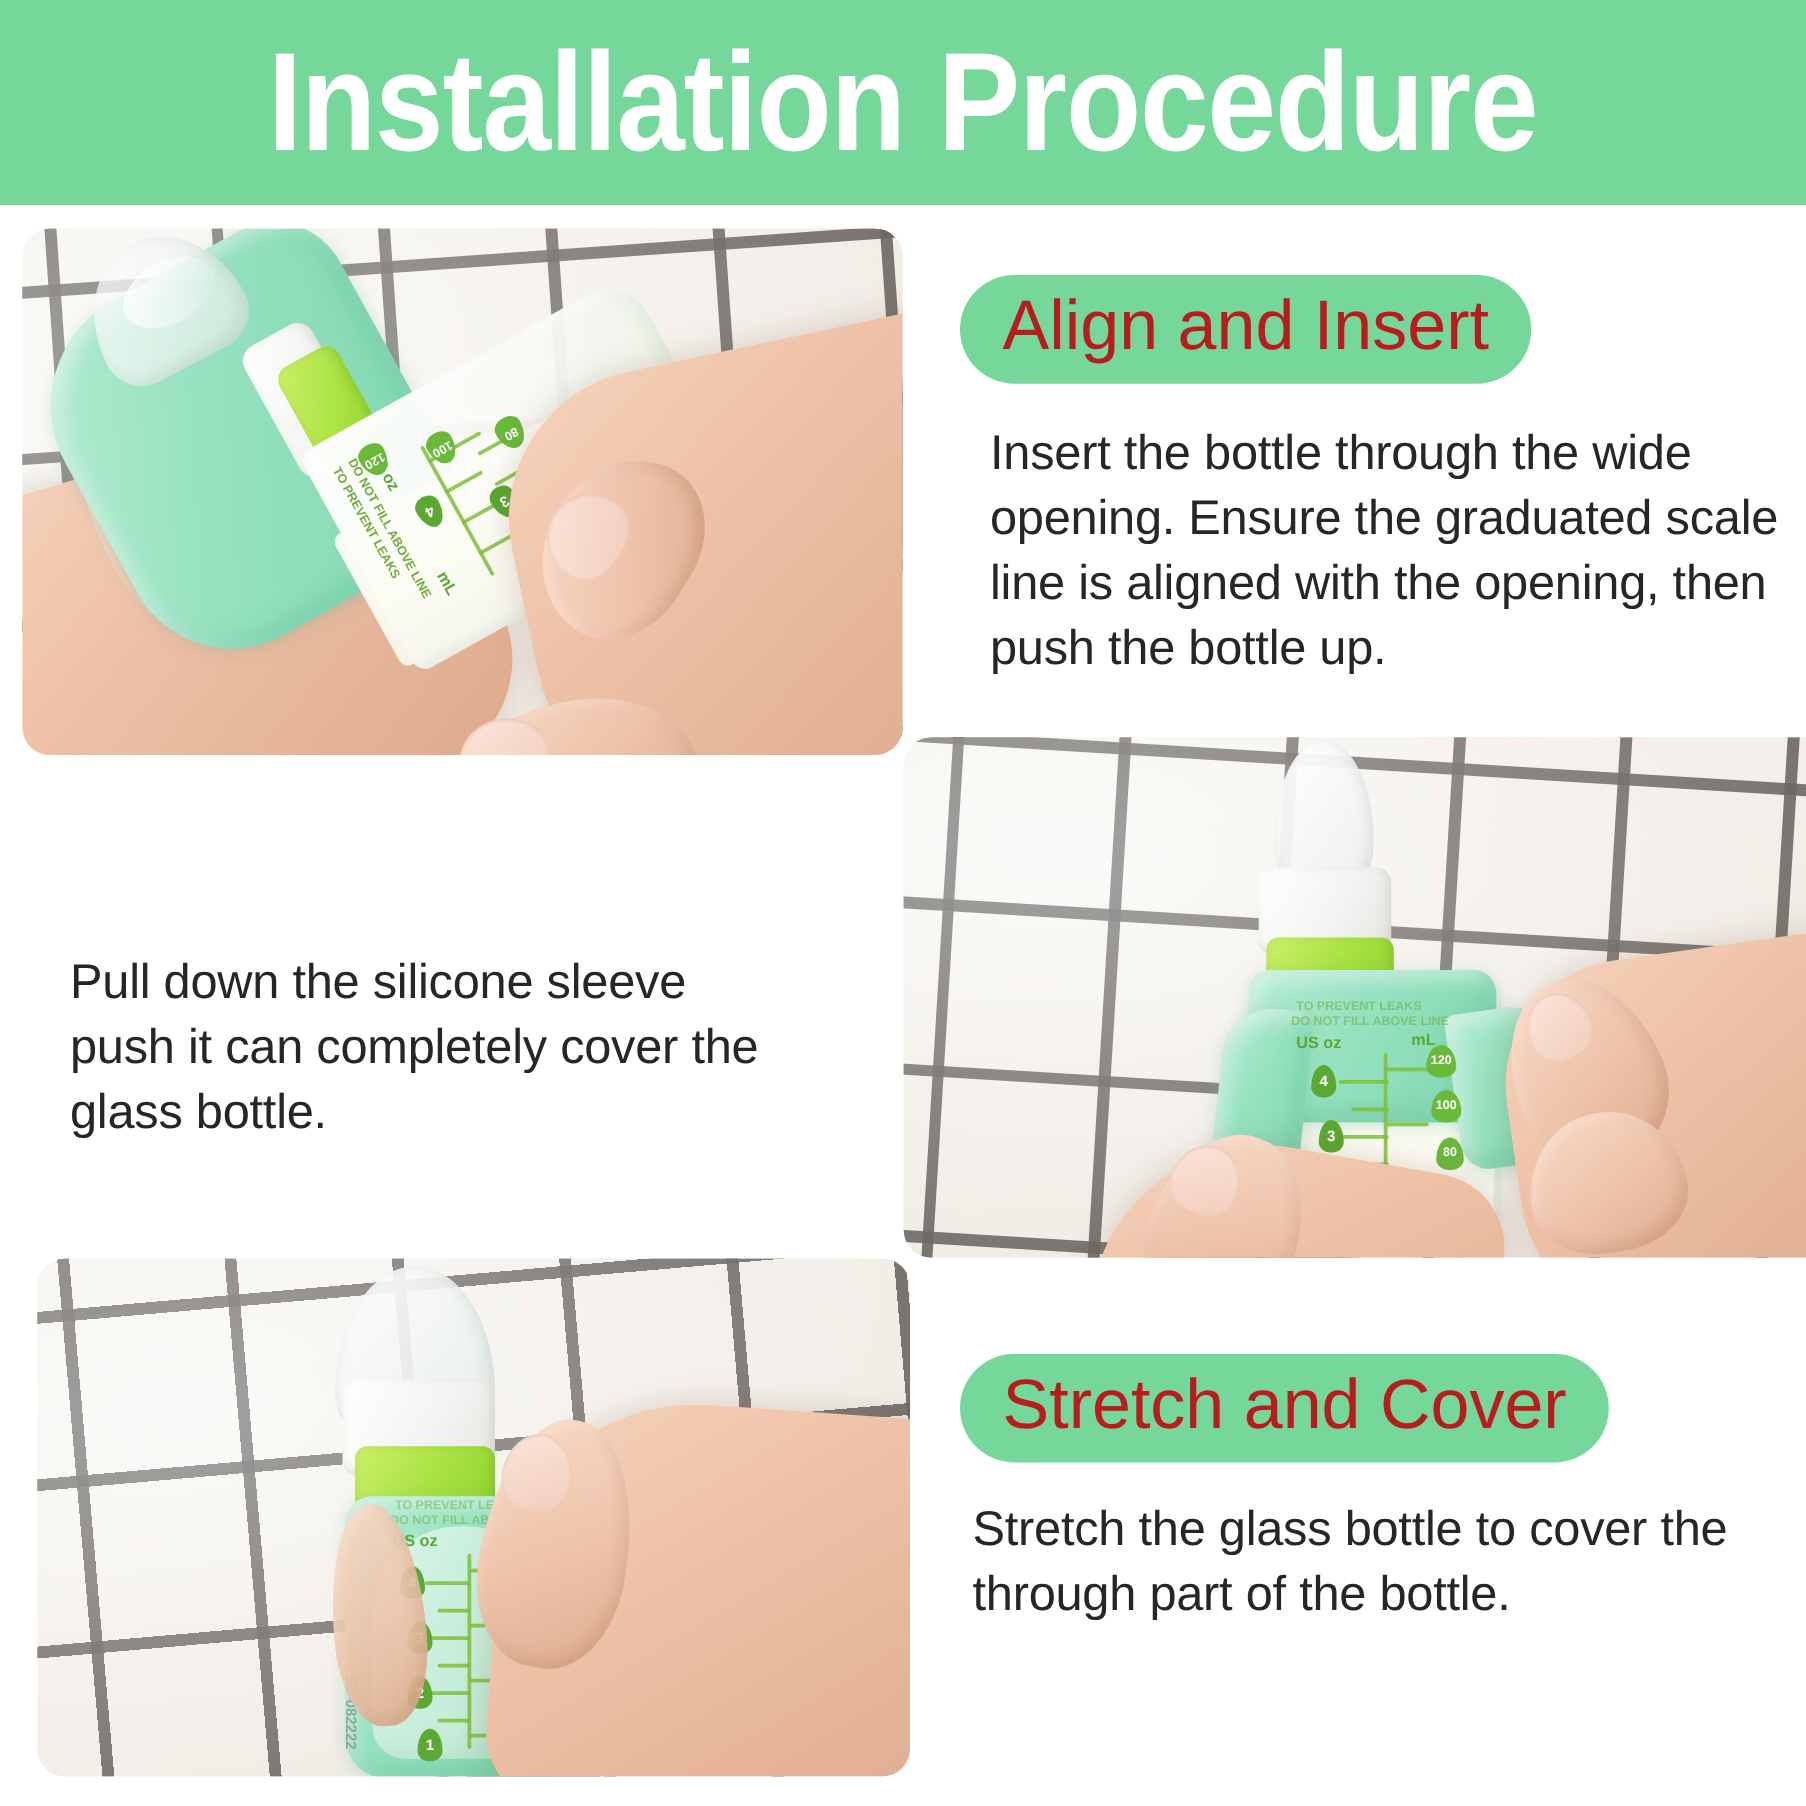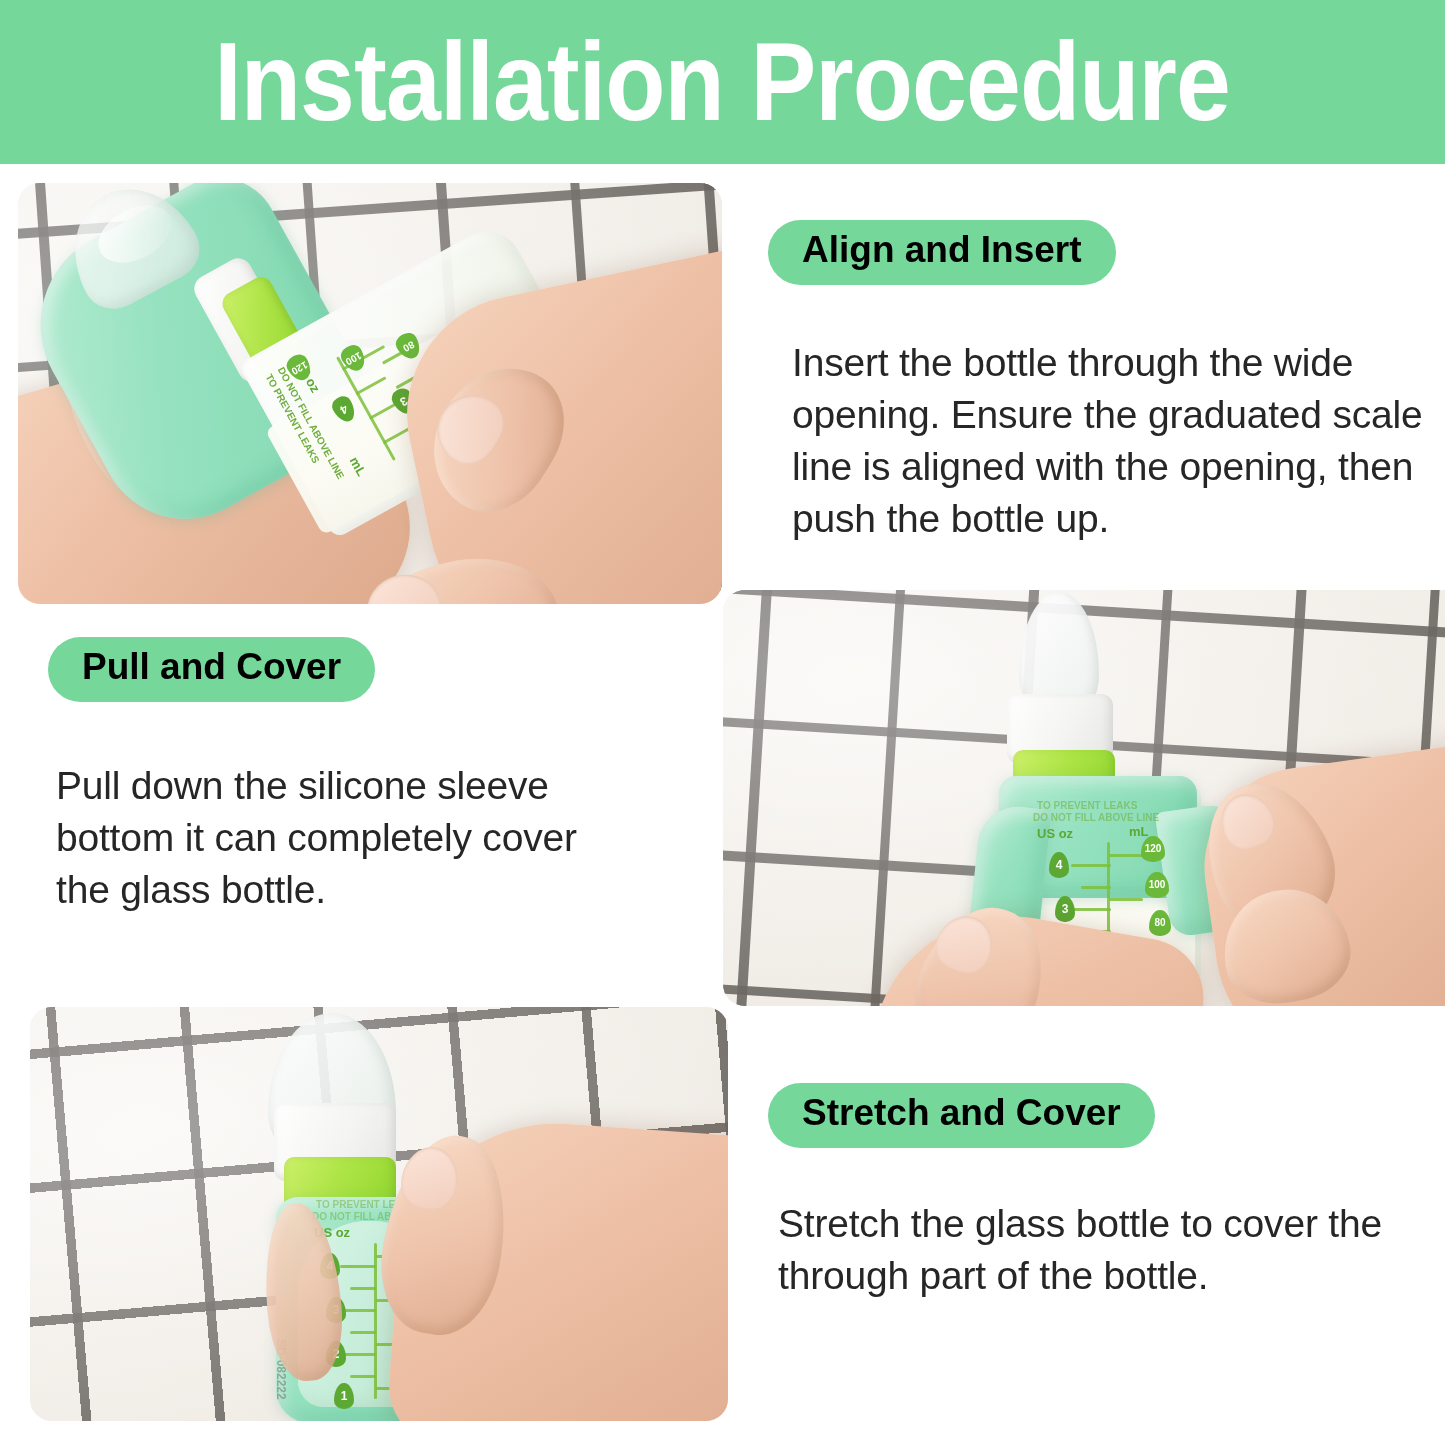--- a/index.html
+++ b/index.html
@@ -28,22 +28,22 @@
     white-space:nowrap;
   }
 
   
   .badge {
     position:absolute;
     background:#76d79b;
     border-radius:46px;
     display:inline-flex; align-items:center;
     padding:9px 34px 15px 34px;
-    color:#000000;
-    font-size:37px; font-weight:bold;
+    color:#b91c1c;
+    font-size:56px; font-weight:normal;
     white-space:nowrap;
     line-height:1.12;
   }
   .body-text {
     position:absolute;
     color:#262626;
     font-size:39px;
     font-weight:normal;
     line-height:1.33;
     letter-spacing:-0.2px;
@@ -187,22 +187,21 @@
 
 <div id="page">
 
   <div class="banner">
     <div class="banner-title">Installation Procedure</div>
   </div>
 
   <div class="badge" id="badge1">Align and Insert</div>
   <div class="body-text" id="text1">Insert the bottle through the wide opening. Ensure the graduated scale line is aligned with the opening, then push the bottle up.</div>
 
-  <div class="badge" id="badge2">Pull and Cover</div>
-  <div class="body-text" id="text2">Pull down the silicone sleeve bottom it can completely cover the glass bottle.</div>
+  <div class="body-text" id="text2">Pull down the silicone sleeve push it can completely cover the glass bottle.</div>
 
   <div class="badge" id="badge3">Stretch and Cover</div>
   <div class="body-text" id="text3">Stretch the glass bottle to cover the through part of the bottle.</div>
 
   <div class="photo" id="photo1">
     <div class="cloth"></div>
 
     <div class="hand" style="left:-40px; top:170px; width:420px; height:300px; border-radius:60px 120px 90px 40px; transform:rotate(-16deg);"></div>
     <div class="finger" style="left:60px; top:140px; width:110px; height:190px; transform:rotate(-32deg);"></div>
     <div class="nail" style="left:76px; top:152px; width:58px; height:62px; transform:rotate(-30deg);"></div>

